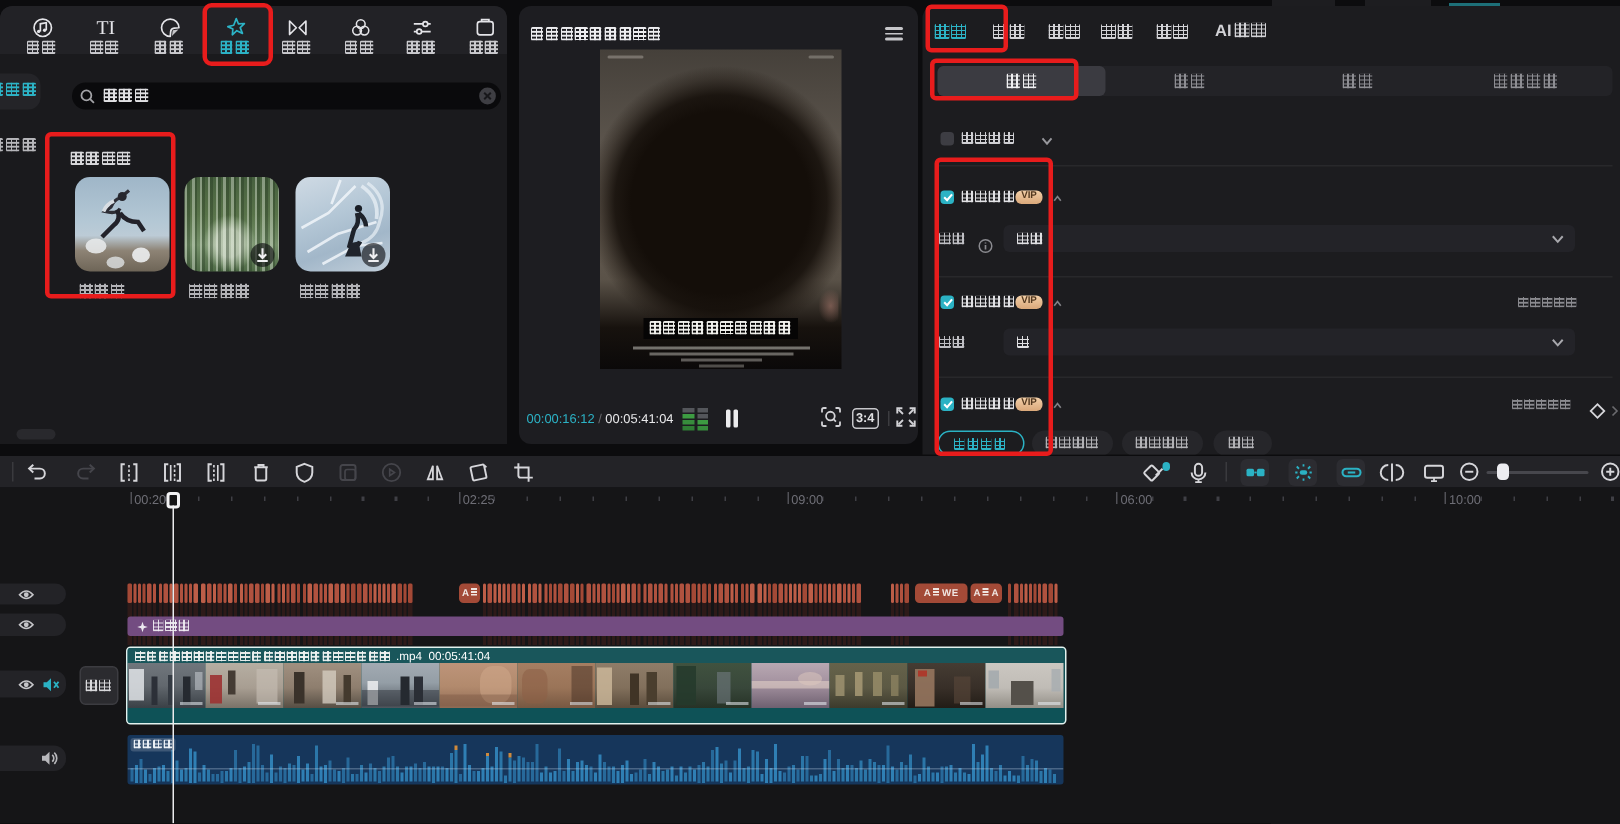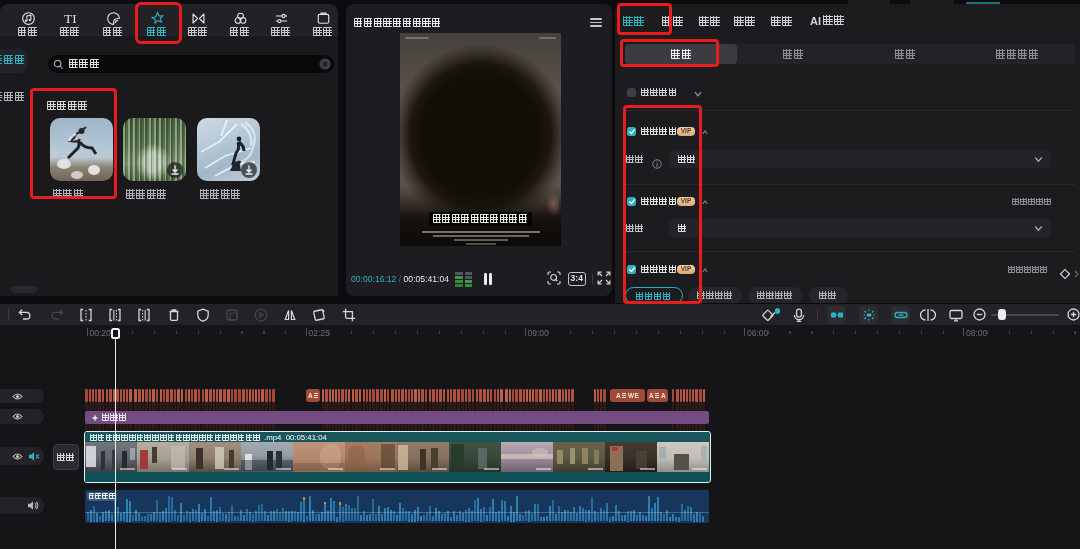--- a/index.html
+++ b/index.html
@@ -360,21 +360,21 @@
 <div style="position:absolute;left:1074.4px;top:6px;width:1.2px;height:2.8px;background:#3f3f45"></div>
 <div style="position:absolute;left:86.5px;top:2.5px;width:1px;height:8px;background:#515157"></div>
 <div style="position:absolute;left:89.5px;top:3px;font-size:8.5px;color:#6e6e76;white-space:nowrap">00:20</div>
 <div style="position:absolute;left:305.5px;top:2.5px;width:1px;height:8px;background:#515157"></div>
 <div style="position:absolute;left:308.5px;top:3px;font-size:8.5px;color:#6e6e76;white-space:nowrap">02:25</div>
 <div style="position:absolute;left:524.5px;top:2.5px;width:1px;height:8px;background:#515157"></div>
 <div style="position:absolute;left:527.5px;top:3px;font-size:8.5px;color:#6e6e76;white-space:nowrap">09:00</div>
 <div style="position:absolute;left:744px;top:2.5px;width:1px;height:8px;background:#515157"></div>
 <div style="position:absolute;left:747px;top:3px;font-size:8.5px;color:#6e6e76;white-space:nowrap">06:00</div>
 <div style="position:absolute;left:963px;top:2.5px;width:1px;height:8px;background:#515157"></div>
-<div style="position:absolute;left:966px;top:3px;font-size:8.5px;color:#6e6e76;white-space:nowrap">08:00</div>
+<div style="position:absolute;left:966px;top:3px;font-size:8.5px;color:#6e6e76;white-space:nowrap">10:00</div>
 <div style="position:absolute;left:85.0px;top:63.5px;width:2.5px;height:41px;background:rgba(128,46,33,0.24)"></div>
 <div style="position:absolute;left:88.5px;top:63.5px;width:2px;height:41px;background:rgba(128,46,33,0.24)"></div>
 <div style="position:absolute;left:91.5px;top:63.5px;width:2.5px;height:41px;background:rgba(128,46,33,0.24)"></div>
 <div style="position:absolute;left:95.0px;top:63.5px;width:2px;height:41px;background:rgba(128,46,33,0.24)"></div>
 <div style="position:absolute;left:98.0px;top:63.5px;width:3px;height:41px;background:rgba(128,46,33,0.24)"></div>
 <div style="position:absolute;left:102.0px;top:63.5px;width:2px;height:41px;background:rgba(128,46,33,0.24)"></div>
 <div style="position:absolute;left:105.5px;top:63.5px;width:2px;height:41px;background:rgba(128,46,33,0.24)"></div>
 <div style="position:absolute;left:108.5px;top:63.5px;width:3px;height:41px;background:rgba(128,46,33,0.24)"></div>
 <div style="position:absolute;left:112.5px;top:63.5px;width:2px;height:41px;background:rgba(128,46,33,0.24)"></div>
 <div style="position:absolute;left:115.5px;top:63.5px;width:3px;height:41px;background:rgba(128,46,33,0.24)"></div>

